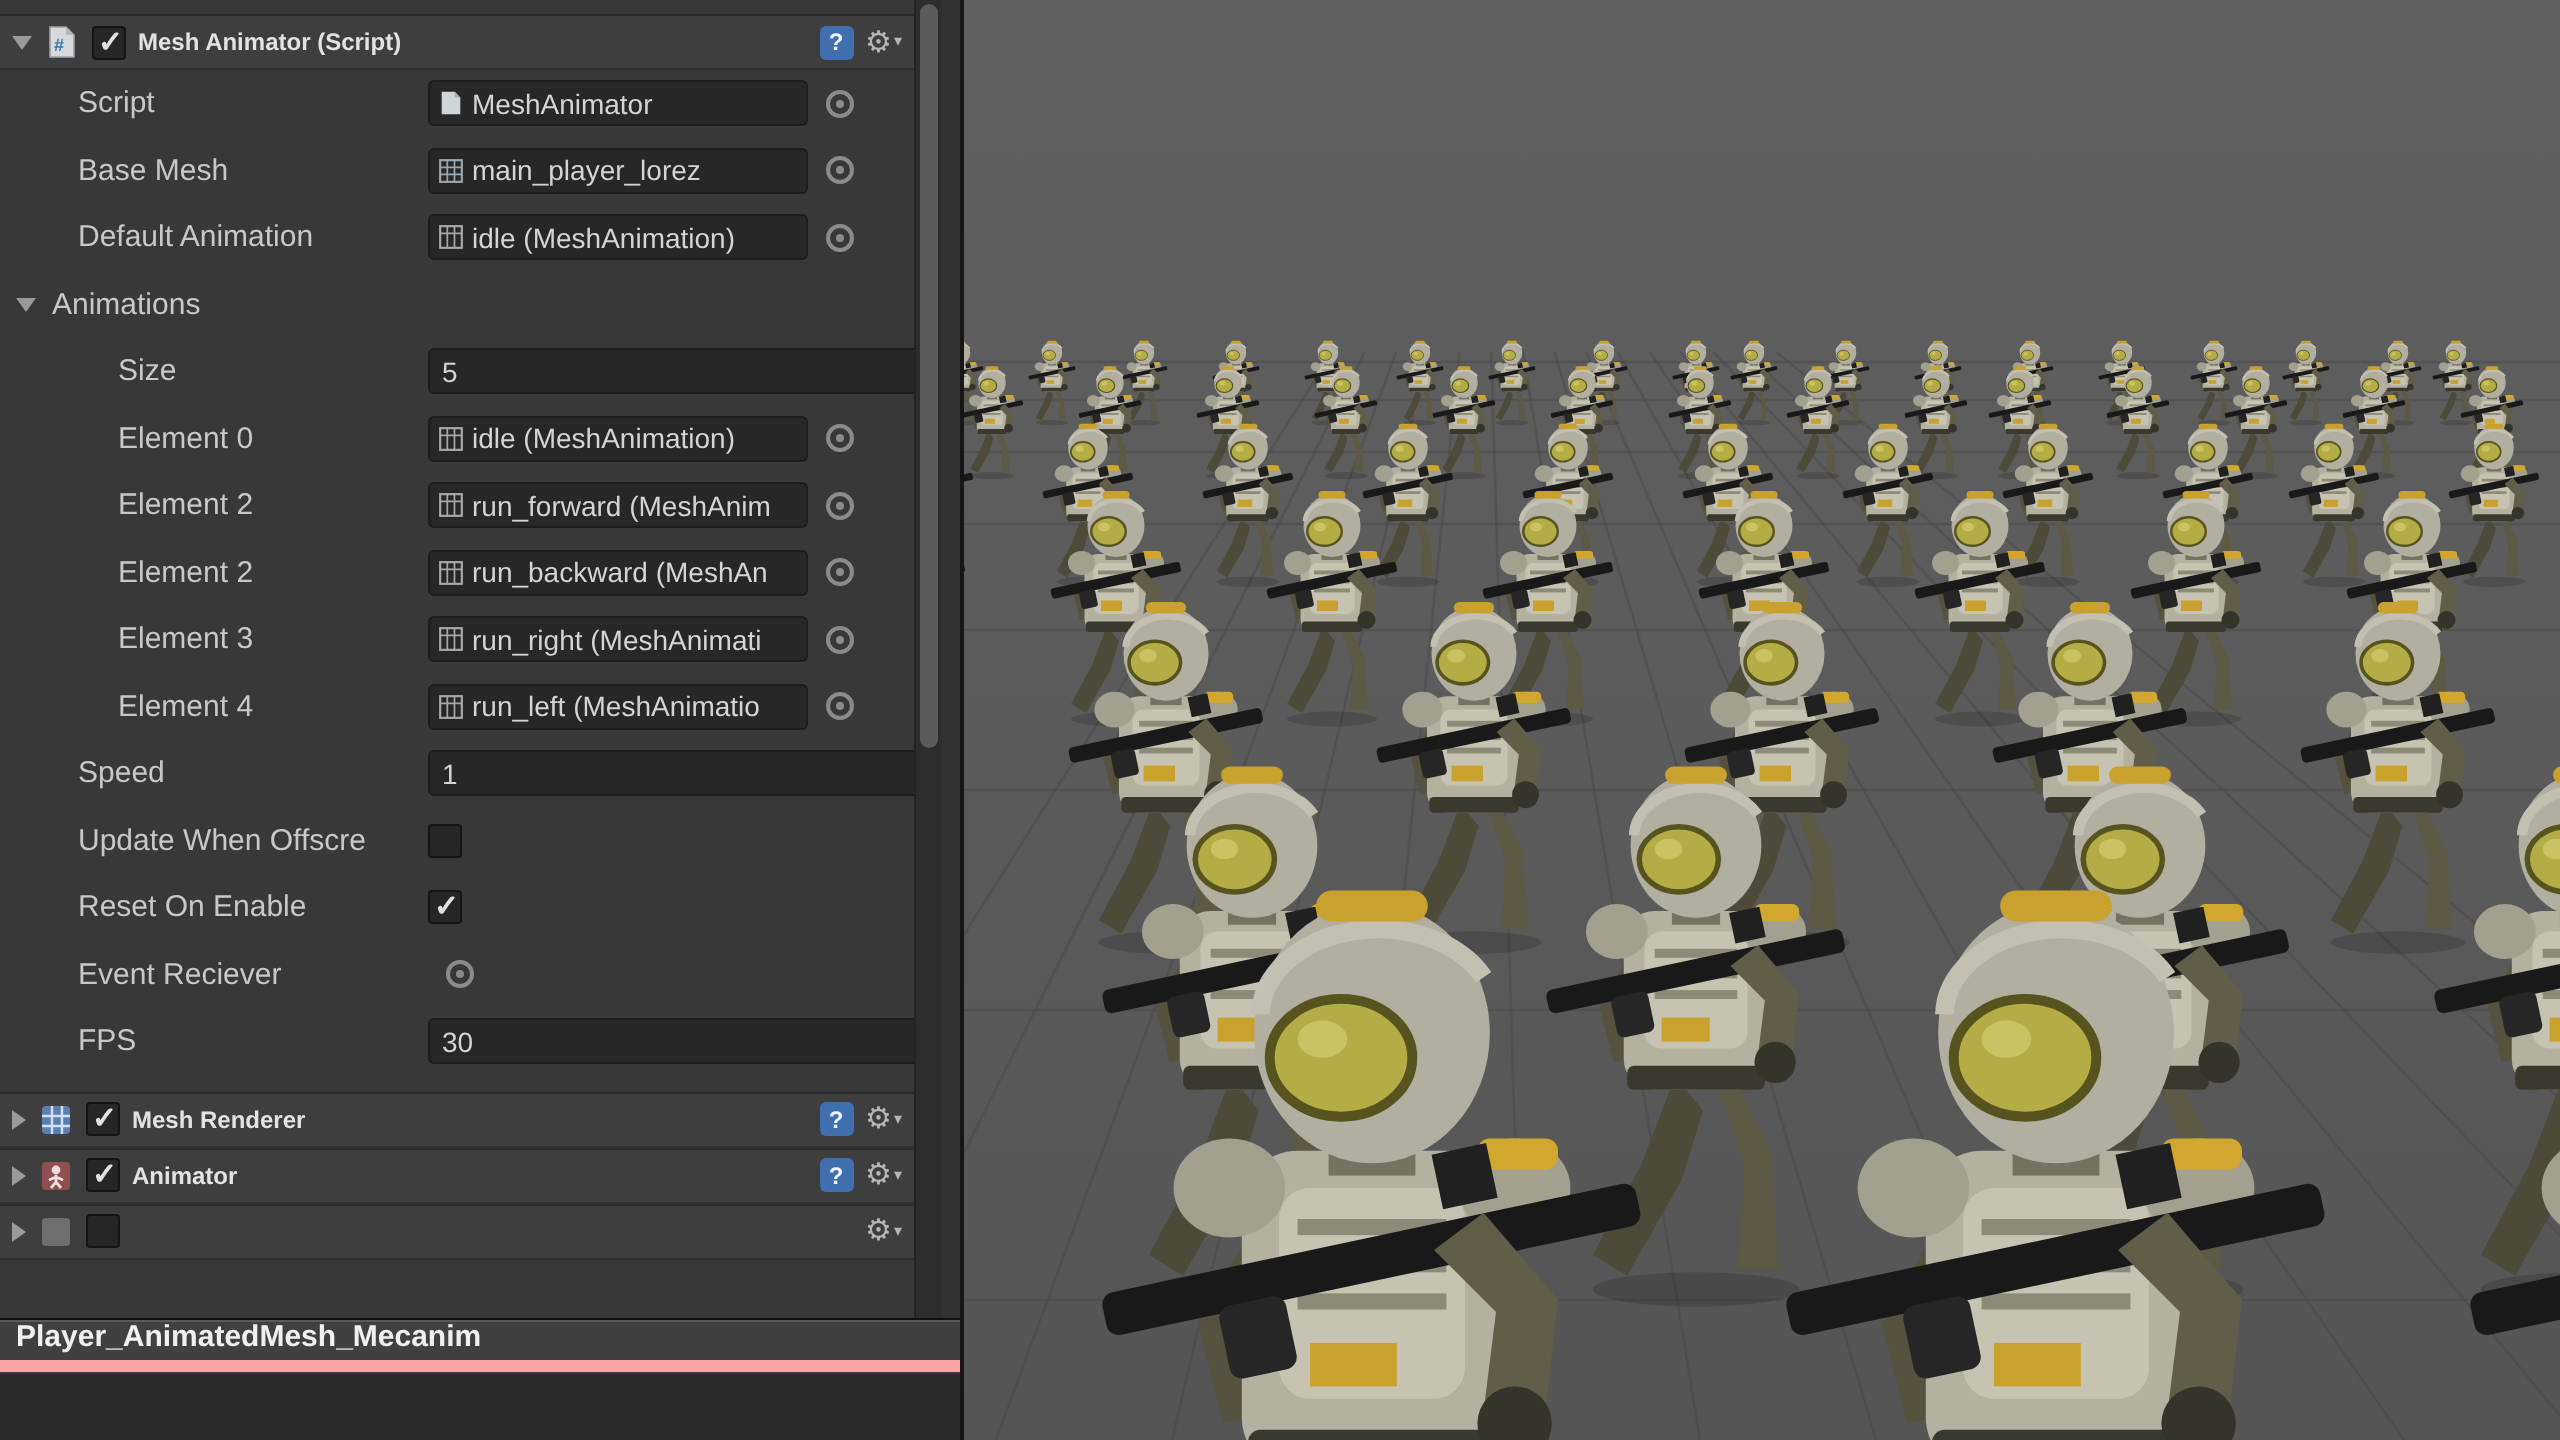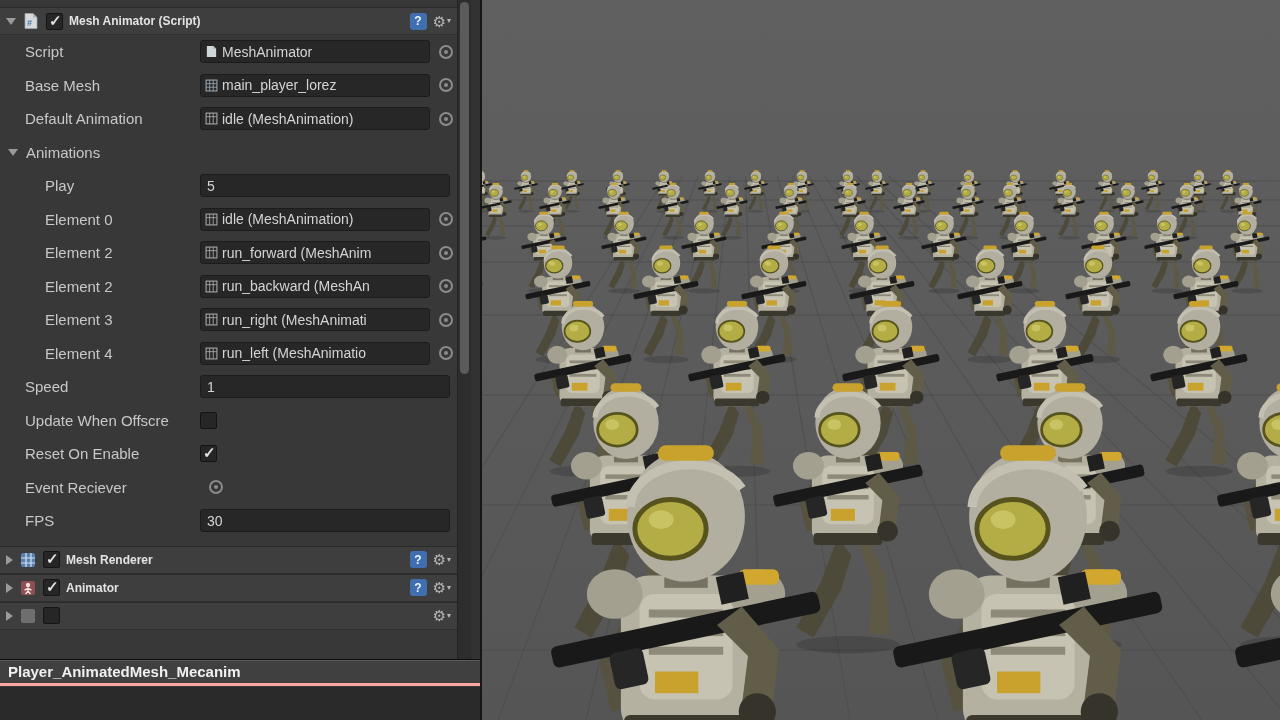--- a/index.html
+++ b/index.html
@@ -18,40 +18,40 @@
   .tri-closed { width:0; height:0; border-top:5px solid transparent; border-bottom:5px solid transparent; border-left:7px solid #9a9a9a; flex:none; }
 
   .cicon { width:18px; height:18px; flex:none; }
   .help-btn { width:17px; height:17px; border-radius:3px; background:#3f6fae; color:#eef4fb; font-size:12px; font-weight:bold; display:flex; align-items:center; justify-content:center; flex:none; }
   .gear-btn { color:#b5b5b5; font-size:15px; line-height:1; display:flex; align-items:center; flex:none; }
   .gear-btn .caret { font-size:8px; color:#b5b5b5; margin-left:1px; }
 
   .checkbox { width:17px; height:17px; background:#262626; border:1px solid #141414; border-radius:2px; position:relative; flex:none; }
   .checkbox.on::after { content:"\2713"; position:absolute; left:2px; top:-2px; font-size:15px; font-weight:bold; color:#e2e2e2; }
 
-  .row { display:flex; align-items:center; height:33.5px; padding-left:25px; }
+  .row { display:flex; align-items:center; height:33.5px; padding-left:39px; }
   .row .label { width:175px; flex:none; color:#c8c8c8; font-size:15px; white-space:nowrap; overflow:hidden; }
   .row.indent .label { padding-left:20px; }
   .row.foldrow { padding-left:8px; }
   .row.foldrow .flabel { margin-left:8px; color:#c8c8c8; font-size:15px; }
 
-  .objfield { display:flex; align-items:center; width:230px; height:23px; background:#272727; border:1px solid #1c1c1c; border-radius:3px; padding:0 4px; gap:4px; flex:none; overflow:hidden; }
+  .objfield { display:flex; align-items:center; width:190px; height:23px; background:#272727; border:1px solid #1c1c1c; border-radius:3px; padding:0 4px; gap:4px; flex:none; overflow:hidden; }
   .objfield .obj-text { font-size:14px; color:#d4d4d4; white-space:nowrap; overflow:hidden; flex:1; }
   .obj-ic { width:13px; height:13px; flex:none; }
   .textfield { width:250px; height:23px; background:#272727; border:1px solid #1c1c1c; border-radius:3px; padding:0 6px; font-size:14px; color:#d4d4d4; display:flex; align-items:center; flex:none; }
   .picker { margin-left:9px; width:14px; height:14px; border-radius:50%; border:2px solid #8b8b8b; position:relative; flex:none; }
   .picker::after { content:""; position:absolute; left:3px; top:3px; width:4px; height:4px; border-radius:50%; background:#8b8b8b; }
 
   .partial-head { overflow:hidden; }
 
   .vscroll { position:absolute; left:457px; top:0; width:14px; height:659px; background:#2d2d2d; border-left:1px solid #232323; }
   .vthumb { position:absolute; left:2px; top:2px; width:9px; height:372px; background:#5b5b5b; border-radius:5px; }
   .rgutter { position:absolute; left:471px; top:0; width:9px; height:659px; background:#323232; }
 
-  .bottombar { position:absolute; left:0; top:659px; width:480px; height:27px; background:#404040; border-top:1px solid #101010; border-bottom:3px solid #fca5a5; box-shadow: inset 0 1px 0 #5a5a5a; display:flex; align-items:center; padding-left:8px; }
+  .bottombar { position:absolute; left:0; top:659px; width:480px; height:27px; background:#404040; border-top:1px solid #101010; border-bottom:6px solid #fca5a5; box-shadow: inset 0 1px 0 #5a5a5a; display:flex; align-items:flex-start; padding-left:8px; }
   .bottombar .btext { font-size:15px; font-weight:bold; color:#f0f0f0; white-space:nowrap; }
   .belowbar { position:absolute; left:0; top:687px; width:480px; height:33px; background:#2a2a2a; }
 
   
   .scene { position:relative; flex:1; height:720px; background:#5b5b5b; overflow:hidden; }
   .scene svg.world { position:absolute; left:0; top:0; width:798px; height:720px; }
   #grid line { stroke:#474747; stroke-width:1.3; opacity:0.45; }
 </style>
 </head>
 <body>
@@ -109,21 +109,21 @@
         </div>
         <span class="picker"></span>
       </div>
 
       <div class="row foldrow">
         <span class="tri-open"></span>
         <span class="flabel">Animations</span>
       </div>
 
       <div class="row indent">
-        <span class="label">Play</span>
+        <span class="label">Size</span>
         <div class="textfield">
           <span>5</span>
         </div>
       </div>
 
       <div class="row indent">
         <span class="label">Element 0</span>
         <div class="objfield">
           <svg class="obj-ic" viewBox="0 0 12 12">
             <rect x="1" y="1" width="10" height="10" fill="none" stroke="#a8a8a8" stroke-width="1"></rect>

